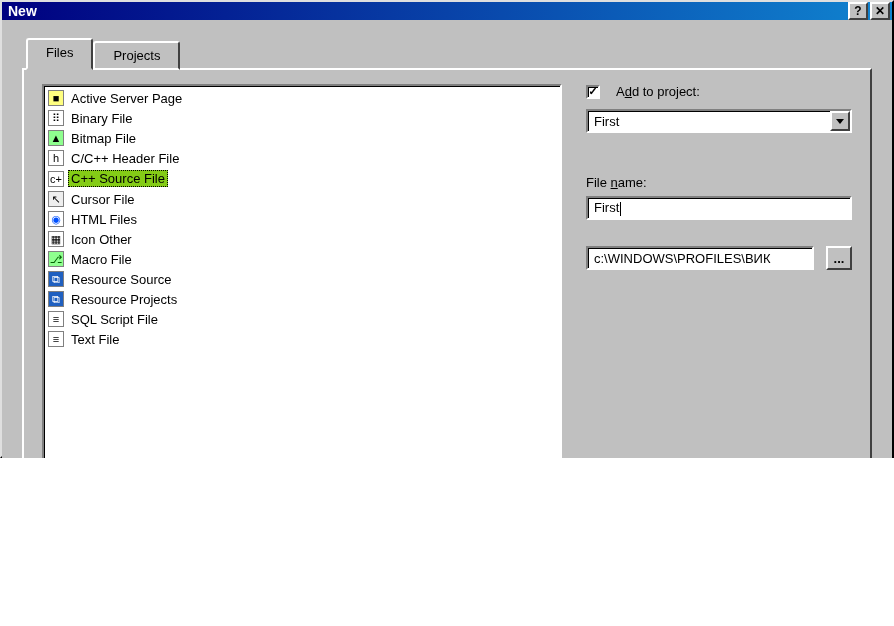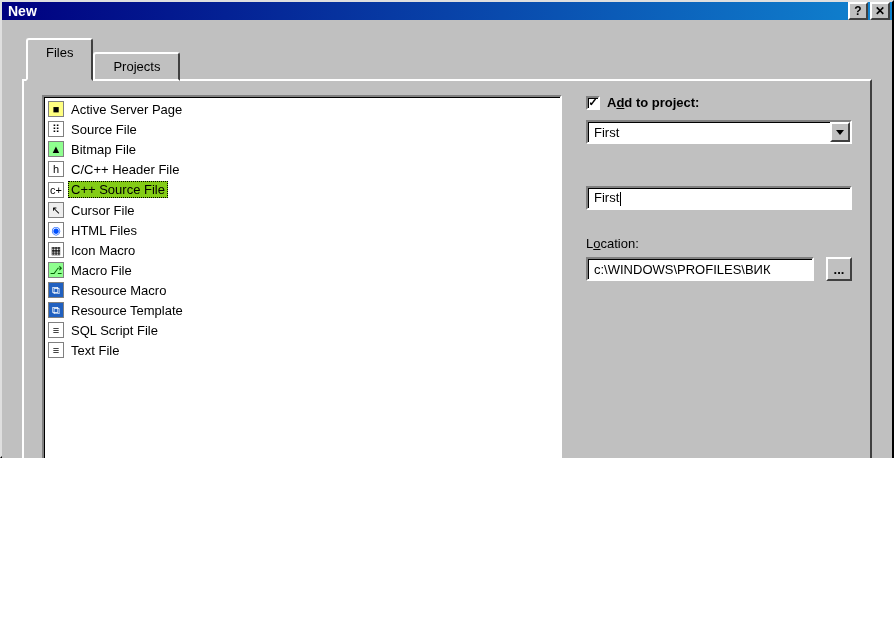--- a/index.html
+++ b/index.html
@@ -61,21 +61,21 @@
     border: 2px solid;
     border-color: #fff #404040 transparent #fff;
     border-top-left-radius: 3px;
     border-top-right-radius: 3px;
     margin-right: 0px;
     position: relative;
     font-size: 13px;
     cursor: default;
   }
   .tab.inactive {
-    margin-top: 14px;
+    margin-top: 3px;
     border-bottom: 2px solid #fff;
   }
   .tab.active {
     z-index: 3;
     border-bottom-color: #c0c0c0;
     padding-bottom: 7px;
   }
   .tabpanel {
     flex: 1;
     border: 2px solid;
@@ -128,21 +128,21 @@
   .licon.macro { background: #8fff8f; color:#006000; }
   .licon.res { background: #2060c0; color:#fff; }
   .rightpane {
     flex: 1;
     display: flex;
     flex-direction: column;
     gap: 6px;
     font-size: 13px;
   }
   .chkrow {
-    display: flex; align-items: center; gap: 7px; margin-bottom: 4px; font-weight: bold;
+    display: flex; align-items: center; gap: 16px; margin-bottom: 4px;
   }
   .chkbox {
     width: 14px; height: 14px; background:#fff;
     border: 2px solid; border-color:#808080 #fff #fff #808080;
     box-shadow: inset 1px 1px 0 #000;
     display:flex; align-items:center; justify-content:center;
     font-size: 11px; line-height:1;
   }
   .chkbox.checked::after { content:"✓"; color:#000; font-weight:bold; }
   .ul { text-decoration: underline; }
@@ -216,21 +216,21 @@
     </div>
 
     <div class="tabpanel">
       <div class="listbox" id="filetype-list">
           <div class="listitem">
             <span class="licon asp">■</span>
             <span class="label">Active Server Page</span>
           </div>
           <div class="listitem">
             <span class="licon bin">⠿</span>
-            <span class="label">Source File</span>
+            <span class="label">Binary File</span>
           </div>
           <div class="listitem">
             <span class="licon bmp">▲</span>
             <span class="label">Bitmap File</span>
           </div>
           <div class="listitem">
             <span class="licon h">h</span>
             <span class="label">C/C++ Header File</span>
           </div>
           <div class="listitem selected">
@@ -240,33 +240,33 @@
           <div class="listitem">
             <span class="licon cur">↖</span>
             <span class="label">Cursor File</span>
           </div>
           <div class="listitem">
             <span class="licon html">◉</span>
             <span class="label">HTML Files</span>
           </div>
           <div class="listitem">
             <span class="licon ico">▦</span>
-            <span class="label">Icon Macro</span>
+            <span class="label">Icon Other</span>
           </div>
           <div class="listitem">
             <span class="licon macro">⎇</span>
             <span class="label">Macro File</span>
           </div>
           <div class="listitem">
             <span class="licon res">⧉</span>
-            <span class="label">Resource Macro</span>
+            <span class="label">Resource Source</span>
           </div>
           <div class="listitem">
             <span class="licon res">⧉</span>
-            <span class="label">Resource Template</span>
+            <span class="label">Resource Projects</span>
           </div>
           <div class="listitem">
             <span class="licon txt">≡</span>
             <span class="label">SQL Script File</span>
           </div>
           <div class="listitem">
             <span class="licon txt">≡</span>
             <span class="label">Text File</span>
           </div>
         </div>
@@ -280,29 +280,29 @@
         </div>
         <div class="combo">
           <div class="val">First</div>
           <div class="dropbtn">
               <div class="arrow"></div>
             </div>
         </div>
 
         <div class="spacer30"></div>
 
+        <div>
+          <span>File </span><span class="ul">n</span><span>ame:</span>
+        </div>
         <div class="txtinput">
           <span class="caret">First</span>
         </div>
 
         <div style="height:14px"></div>
 
-        <div>
-          <span>L</span><span class="ul">o</span><span>cation:</span>
-        </div>
         <div class="locrow">
           <div class="txtinput">
             <span>c:\WINDOWS\PROFILES\ВИК</span>
           </div>
           <div class="browsebtn">
             <span>...</span>
           </div>
         </div>
       </div>
     </div>

